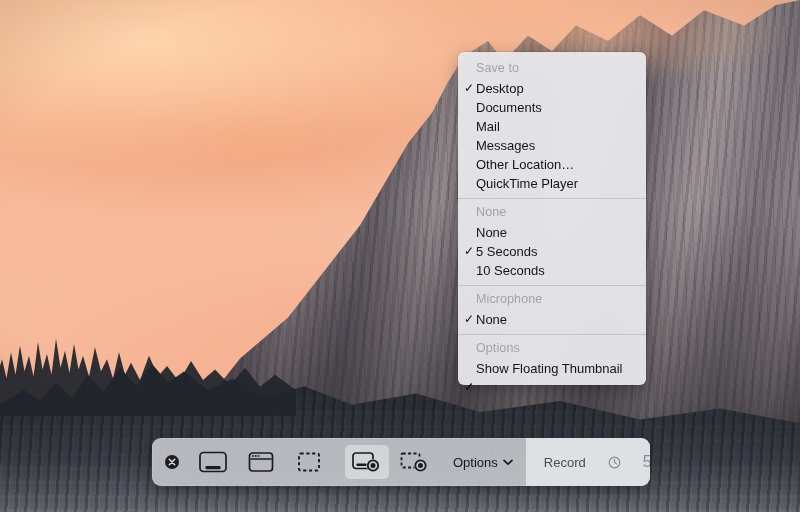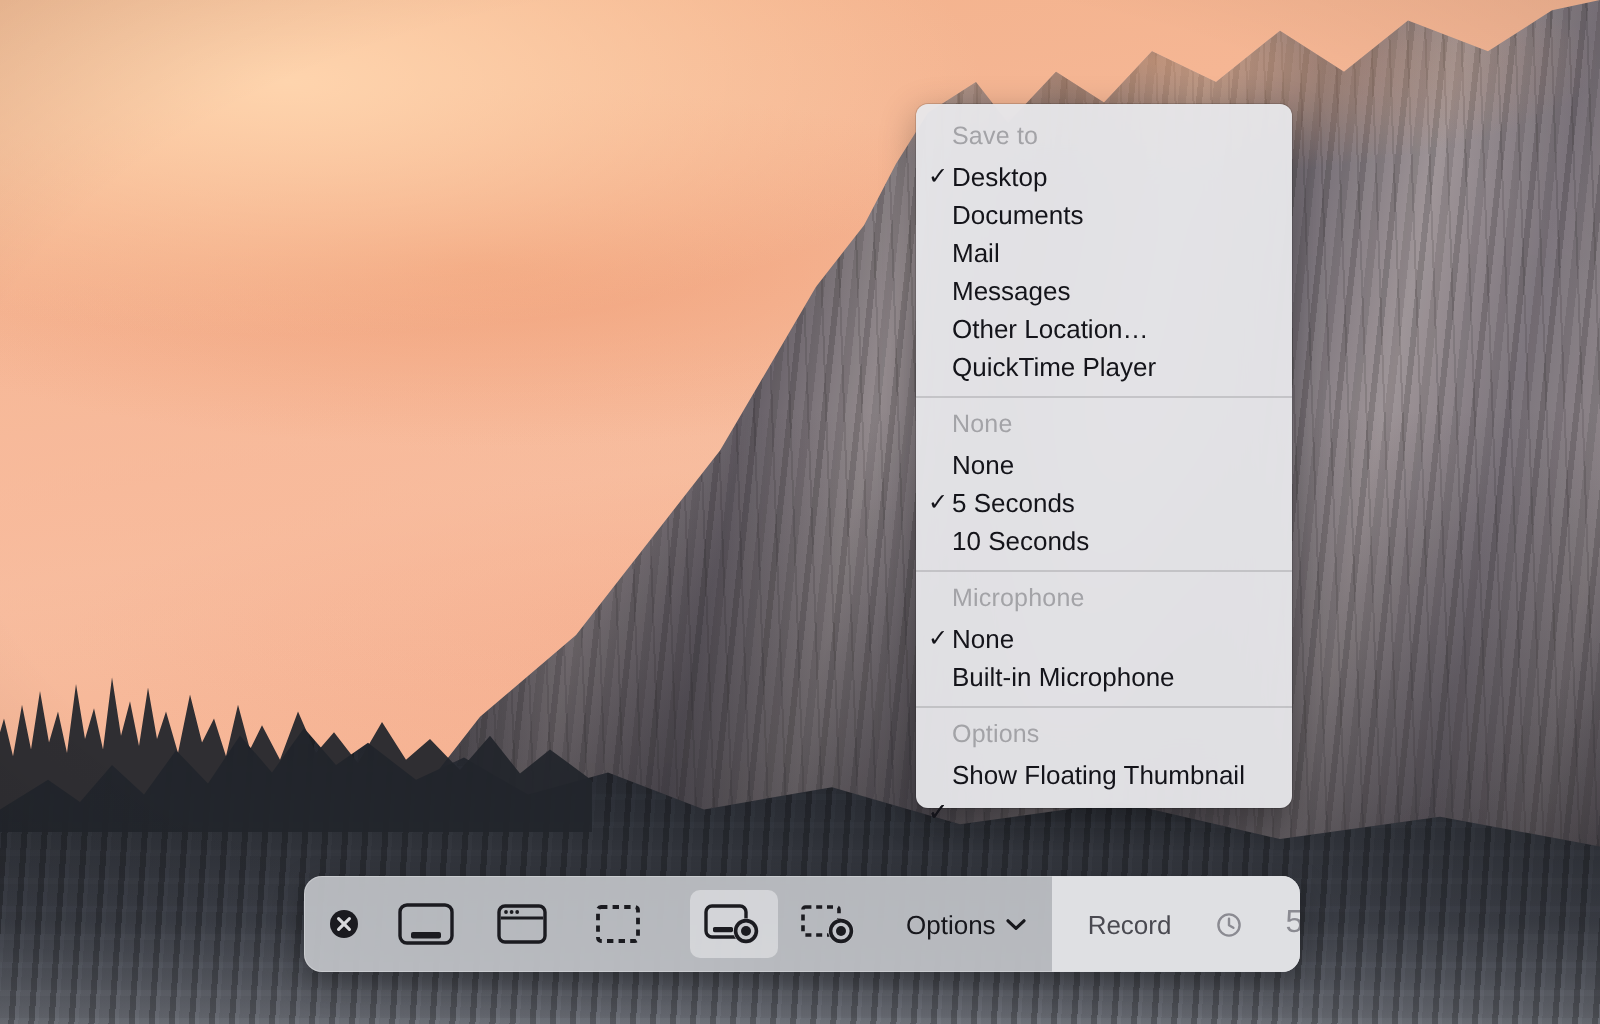--- a/index.html
+++ b/index.html
@@ -310,23 +310,20 @@
       <span>10 Seconds</span>
     </div>
 
     <div class="menu-divider"></div>
 
     <div class="menu-section-header">Microphone</div>
     <div class="menu-item">
       <span class="tick">✓</span>
       <span>None</span>
     </div>
-    <div class="menu-item">
-      <span>Built-in Microphone</span>
-    </div>
 
     <div class="menu-divider"></div>
 
     <div class="menu-section-header">Options</div>
     <div class="menu-item">
       <span>Show Floating Thumbnail</span>
     </div>
     <div class="menu-item">
       <span class="tick">✓</span>
     </div>

